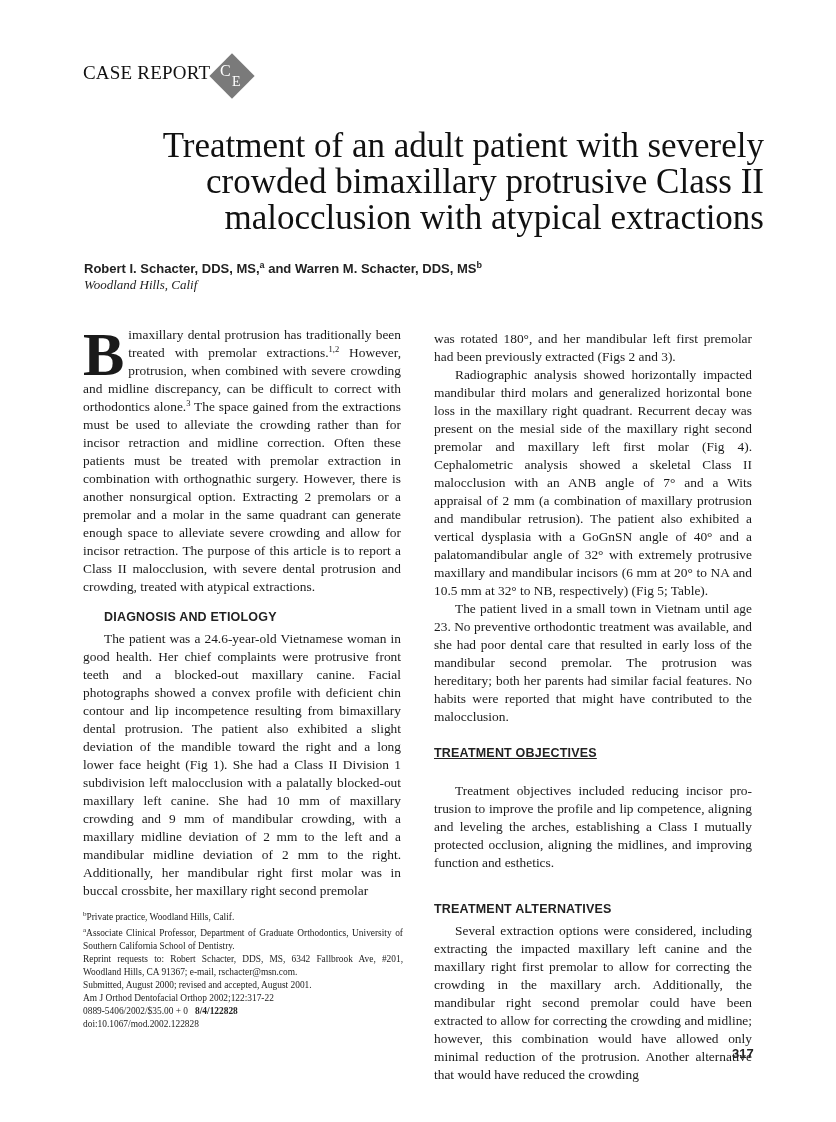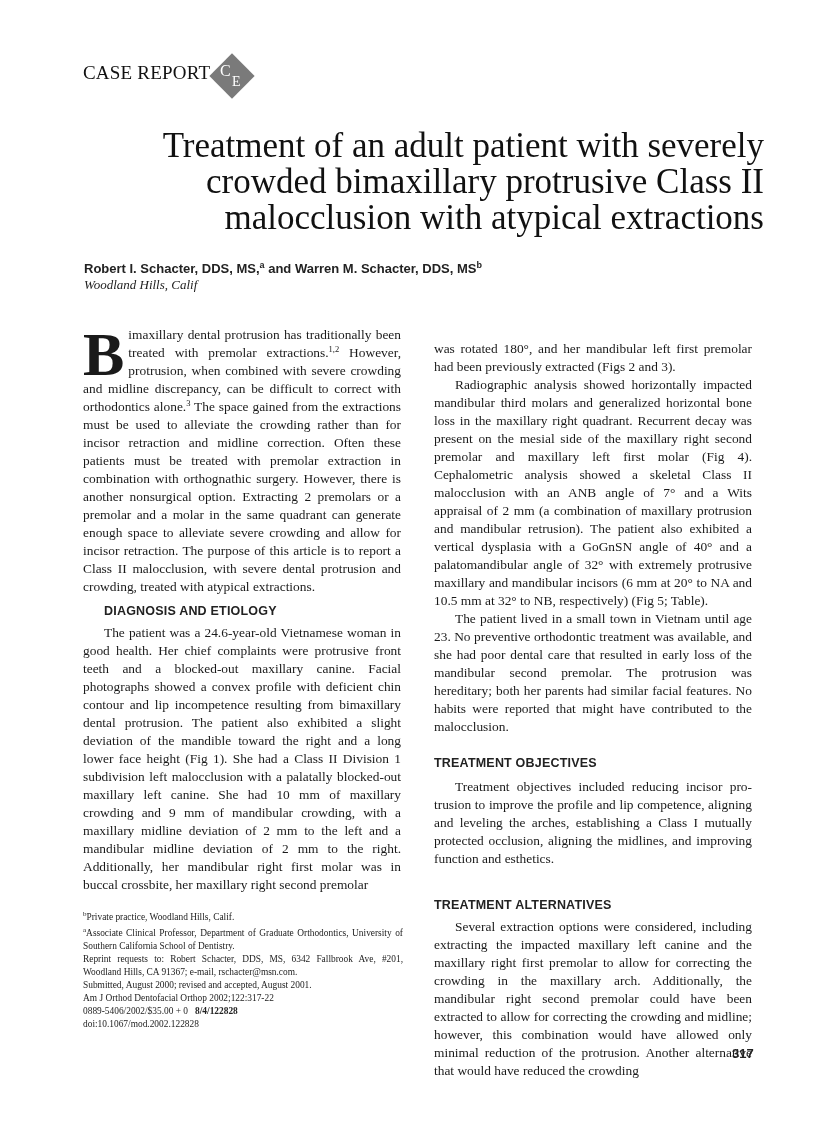--- a/index.html
+++ b/index.html
@@ -13,21 +13,21 @@
   .logo .c { position: absolute; left: 10px; top: 8px; font-size: 16px; color: #fff; }
   .logo .e { position: absolute; left: 22px; top: 20px; font-size: 14px; color: #fff; }
 
   .title { position: absolute; left: 84px; top: 128px; width: 680px; font-size: 35px; line-height: 36px; color: #111; margin: 0; font-weight: normal; }
   .authors { position: absolute; left: 84px; top: 260px; font-size: 13px; font-weight: bold; color: #222; }
   .authors sup { font-size: 9px; }
   .affil { position: absolute; left: 84px; top: 277px; font-size: 13px; font-style: italic; color: #222; }
 
   .col { position: absolute; width: 318px; font-size: 13.4px; line-height: 18px; text-align: justify; }
   .col-left { left: 83px; top: 326px; }
-  .col-right { left: 434px; top: 340px; }
+  .col-right { left: 434px; top: 330px; }
   .col p { margin: 0; text-indent: 21px; hyphens: manual; }
   .col p.noindent { text-indent: 0; }
   .col h2 { font-family: "Liberation Sans", "DejaVu Sans", sans-serif; font-size: 12.5px; font-weight: bold; margin: 0; letter-spacing: 0.2px; color: #222; }
   .dropcap { float: left; font-size: 62px; line-height: 48px; font-weight: bold; margin: 4px 4px 0 0; padding: 0; }
   sup.ref { font-size: 8.5px; line-height: 0; vertical-align: super; }
 
   .footnotes { position: absolute; left: 83px; top: 908px; width: 320px; font-size: 9.4px; line-height: 13px; color: #222; text-align: justify; }
   .footnotes div { margin: 0; }
   .footnotes sup { font-size: 7px; }
   .pagenum { position: absolute; left: 732px; top: 1046px; font-size: 13px; font-weight: bold; color: #222; text-align: right; }
@@ -47,29 +47,29 @@
 
 <div class="authors sans">
   <span>Robert I. Schacter, DDS, MS,</span><sup>a</sup><span> and </span><span>Warren M. Schacter, DDS, MS</span><sup>b</sup>
 </div>
 <div class="affil serif">Woodland Hills, Calif</div>
 
 <div class="col col-left serif">
   <p class="noindent">
     <span class="dropcap">B</span><span>imaxillary dental protrusion has traditionally been treated with premolar extractions.</span><sup class="ref">1,2</sup><span> How­ever, protrusion, when combined with severe crowding and midline discrepancy, can be difficult to correct with orthodontics alone.</span><sup class="ref">3</sup><span> The space gained from the extractions must be used to alleviate the crowding rather than for incisor retraction and midline correction. Often these patients must be treated with premolar extraction in combination with orthognathic surgery. However, there is another nonsurgical option. Extracting 2 premolars or a premolar and a molar in the same quadrant can generate enough space to alleviate severe crowding and allow for incisor retraction. The purpose of this article is to report a Class II malocclu­sion, with severe dental protrusion and crowding, treated with atypical extractions.</span>
   </p>
-  <h2 style="margin-top:6px; margin-bottom:4px;padding-left:21px;">DIAGNOSIS AND ETIOLOGY</h2>
+  <h2 style="margin-top:12px; margin-bottom:4px;padding-left:21px;">DIAGNOSIS AND ETIOLOGY</h2>
   <p>The patient was a 24.6-year-old Vietnamese woman in good health. Her chief complaints were protrusive front teeth and a blocked-out maxillary canine. Facial photographs showed a convex profile with deficient chin contour and lip incompetence resulting from bimaxillary dental protrusion. The patient also exhib­ited a slight deviation of the mandible toward the right and a long lower face height (Fig 1). She had a Class II Division 1 subdivision left malocclusion with a pala­tally blocked-out maxillary left canine. She had 10 mm of maxillary crowding and 9 mm of mandibular crowd­ing, with a maxillary midline deviation of 2 mm to the left and a mandibular midline deviation of 2 mm to the right. Additionally, her mandibular right first molar was in buccal crossbite, her maxillary right second premolar</p>
 </div>
 
 <div class="col col-right serif">
   <p class="noindent">was rotated 180°, and her mandibular left first premolar had been previously extracted (Figs 2 and 3).</p>
   <p>Radiographic analysis showed horizontally im­pacted mandibular third molars and generalized hori­zontal bone loss in the maxillary right quadrant. Recur­rent decay was present on the mesial side of the maxillary right second premolar and maxillary left first molar (Fig 4). Cephalometric analysis showed a skele­tal Class II malocclusion with an ANB angle of 7° and a Wits appraisal of 2 mm (a combination of maxillary protrusion and mandibular retrusion). The patient also exhibited a vertical dysplasia with a GoGnSN angle of 40° and a palatomandibular angle of 32° with extremely protrusive maxillary and mandibular incisors (6 mm at 20° to NA and 10.5 mm at 32° to NB, respectively) (Fig 5; Table).</p>
   <p>The patient lived in a small town in Vietnam until age 23. No preventive orthodontic treatment was avail­able, and she had poor dental care that resulted in early loss of the mandibular second premolar. The protrusion was hereditary; both her parents had similar facial features. No habits were reported that might have contributed to the malocclusion.</p>
-  <h2 style="margin-top:18px; margin-bottom:6px;">TREATMENT OBJECTIVES</h2>
+  <h2 style="margin-top:18px; margin-bottom:20px;text-decoration:underline;">TREATMENT OBJECTIVES</h2>
   <p>Treatment objectives included reducing incisor pro­trusion to improve the profile and lip competence, aligning and leveling the arches, establishing a Class I mutually protected occlusion, aligning the midlines, and improving function and esthetics.</p>
   <h2 style="margin-top:28px; margin-bottom:4px;">TREATMENT ALTERNATIVES</h2>
   <p>Several extraction options were considered, includ­ing extracting the impacted maxillary left canine and the maxillary right first premolar to allow for correcting the crowding in the maxillary arch. Additionally, the mandibular right second premolar could have been extracted to allow for correcting the crowding and midline; however, this combination would have al­lowed only minimal reduction of the protrusion. An­other alternative that would have reduced the crowding</p>
 </div>
 
 <div class="footnotes serif">
   <div><sup>b</sup><span>Private practice, Woodland Hills, Calif.</span></div>
   <div><sup>a</sup><span>Associate Clinical Professor, Department of Graduate Orthodontics, Univer­sity of Southern California School of Dentistry.</span></div>
   <div>Reprint requests to: Robert Schacter, DDS, MS, 6342 Fallbrook Ave, #201, Woodland Hills, CA 91367; e-mail, rschacter@msn.com.</div>
   <div>Submitted, August 2000; revised and accepted, August 2001.</div>

